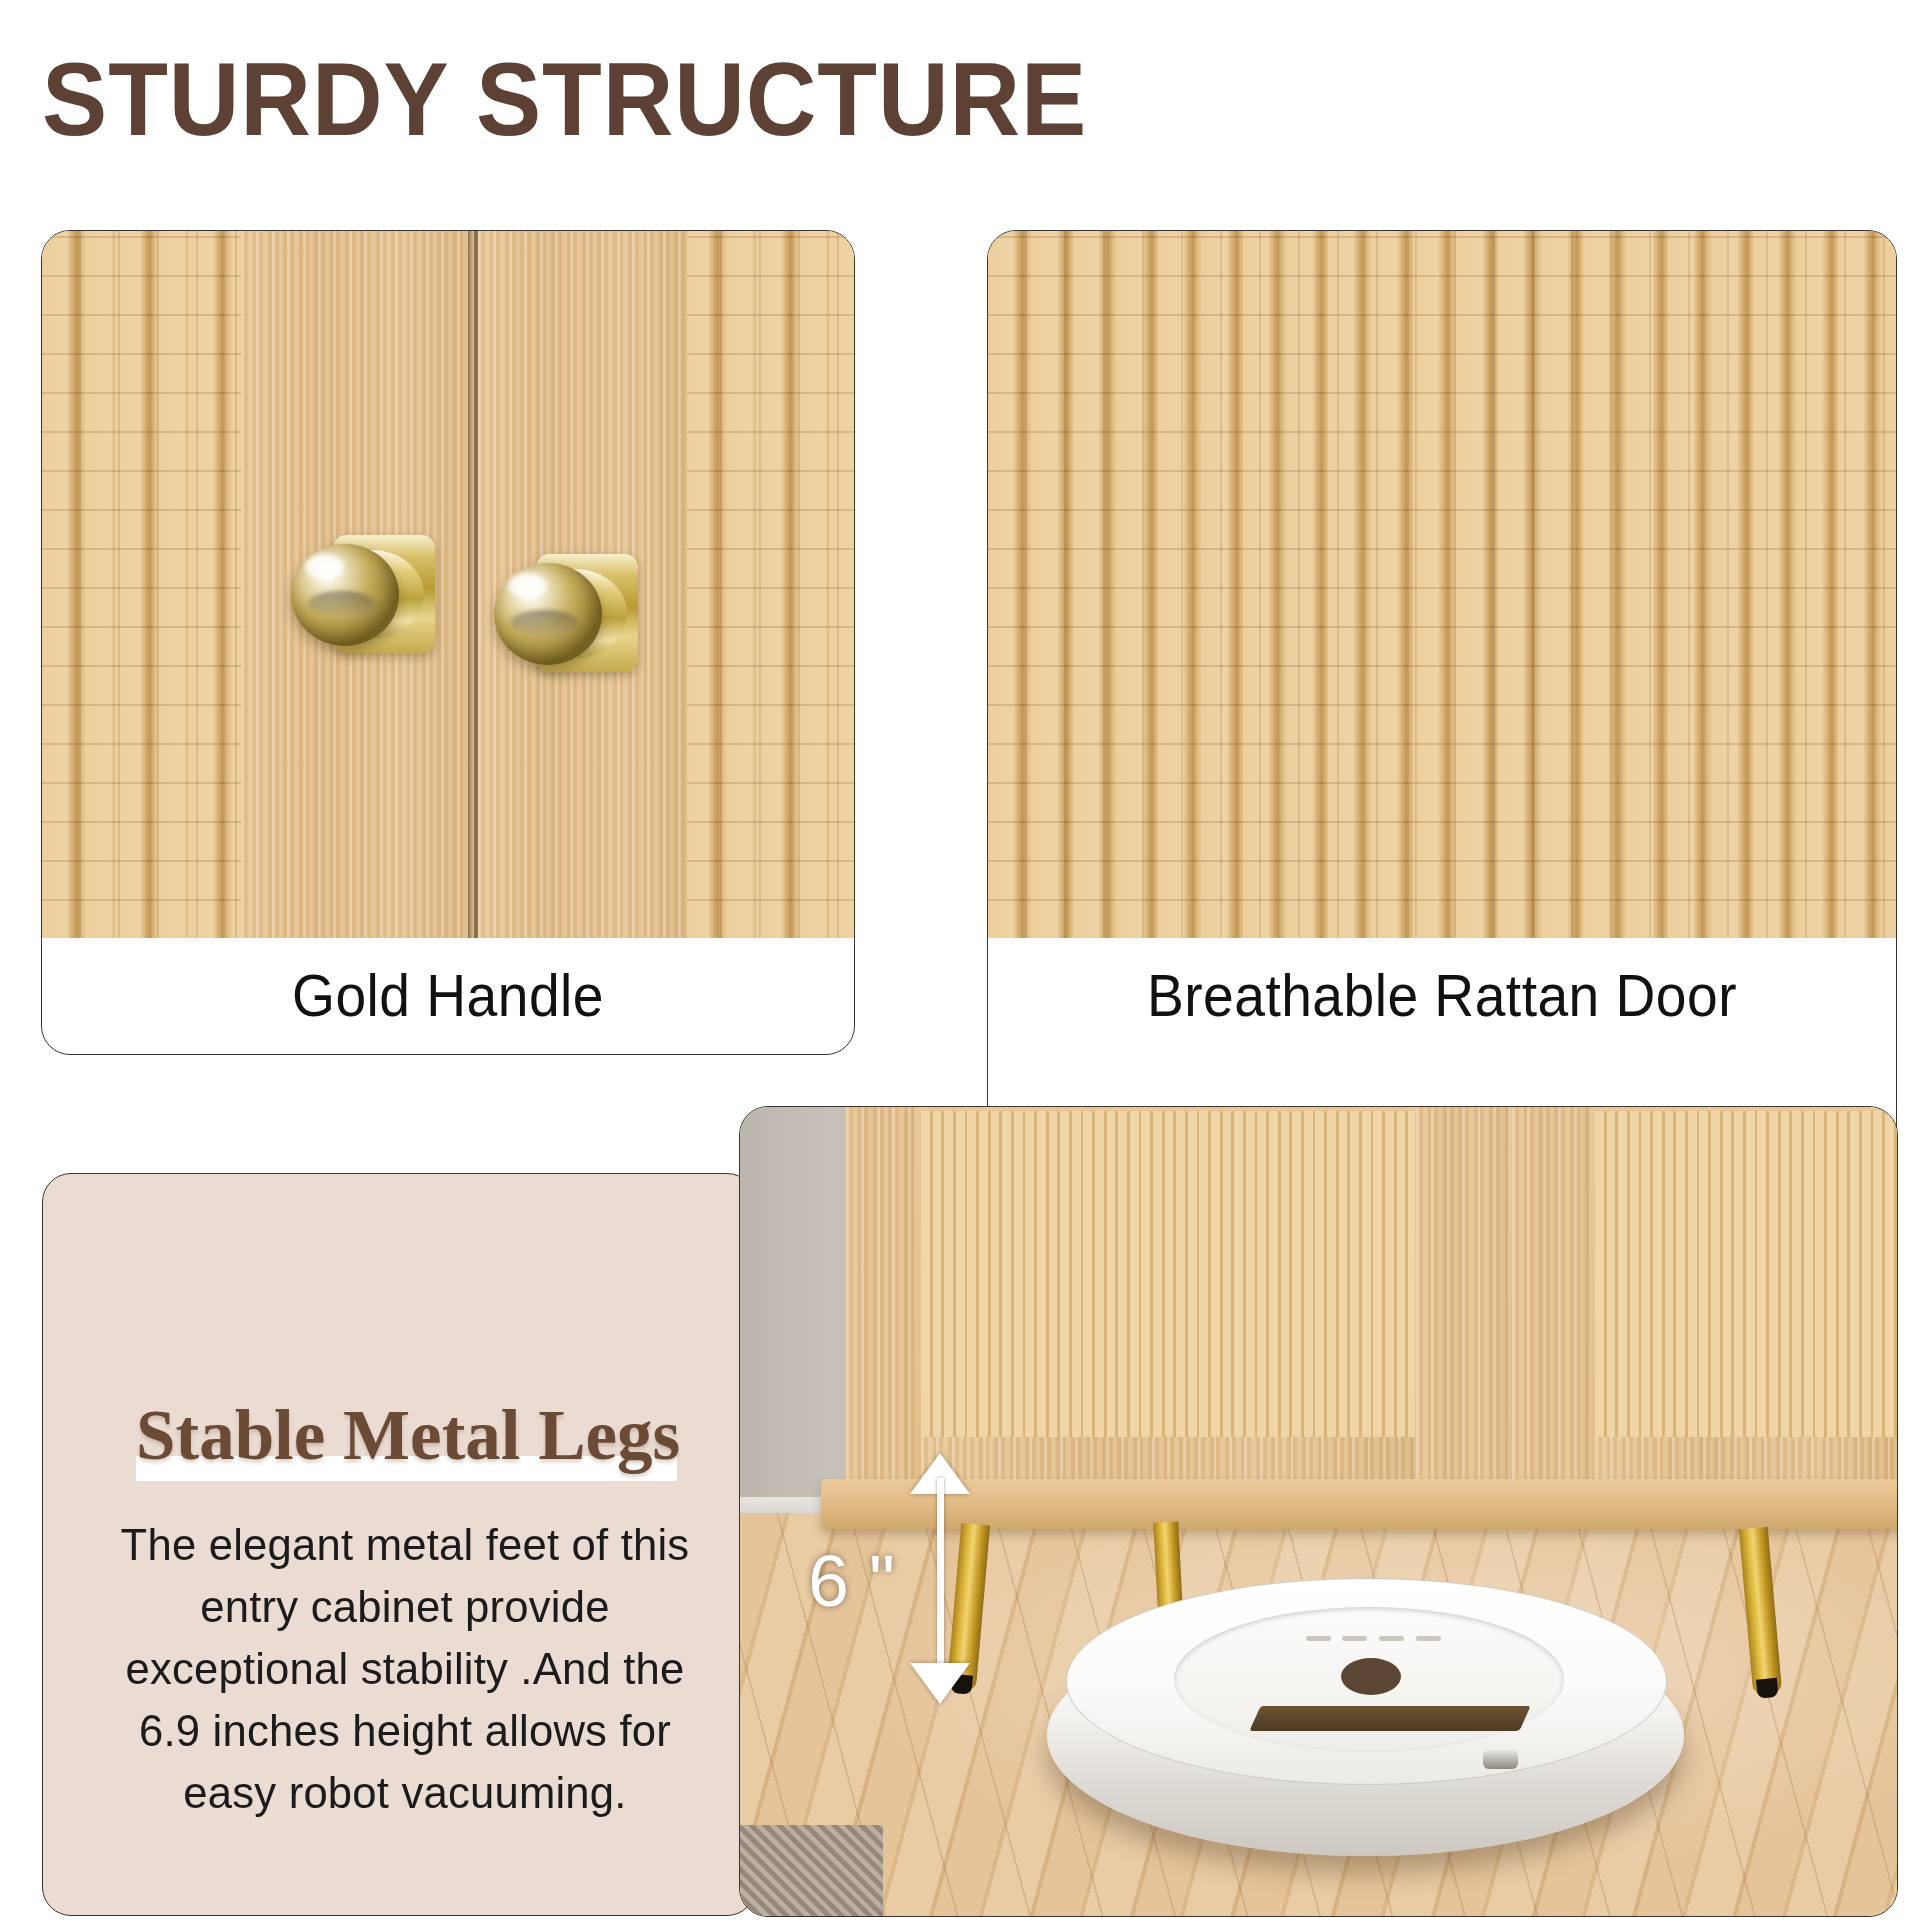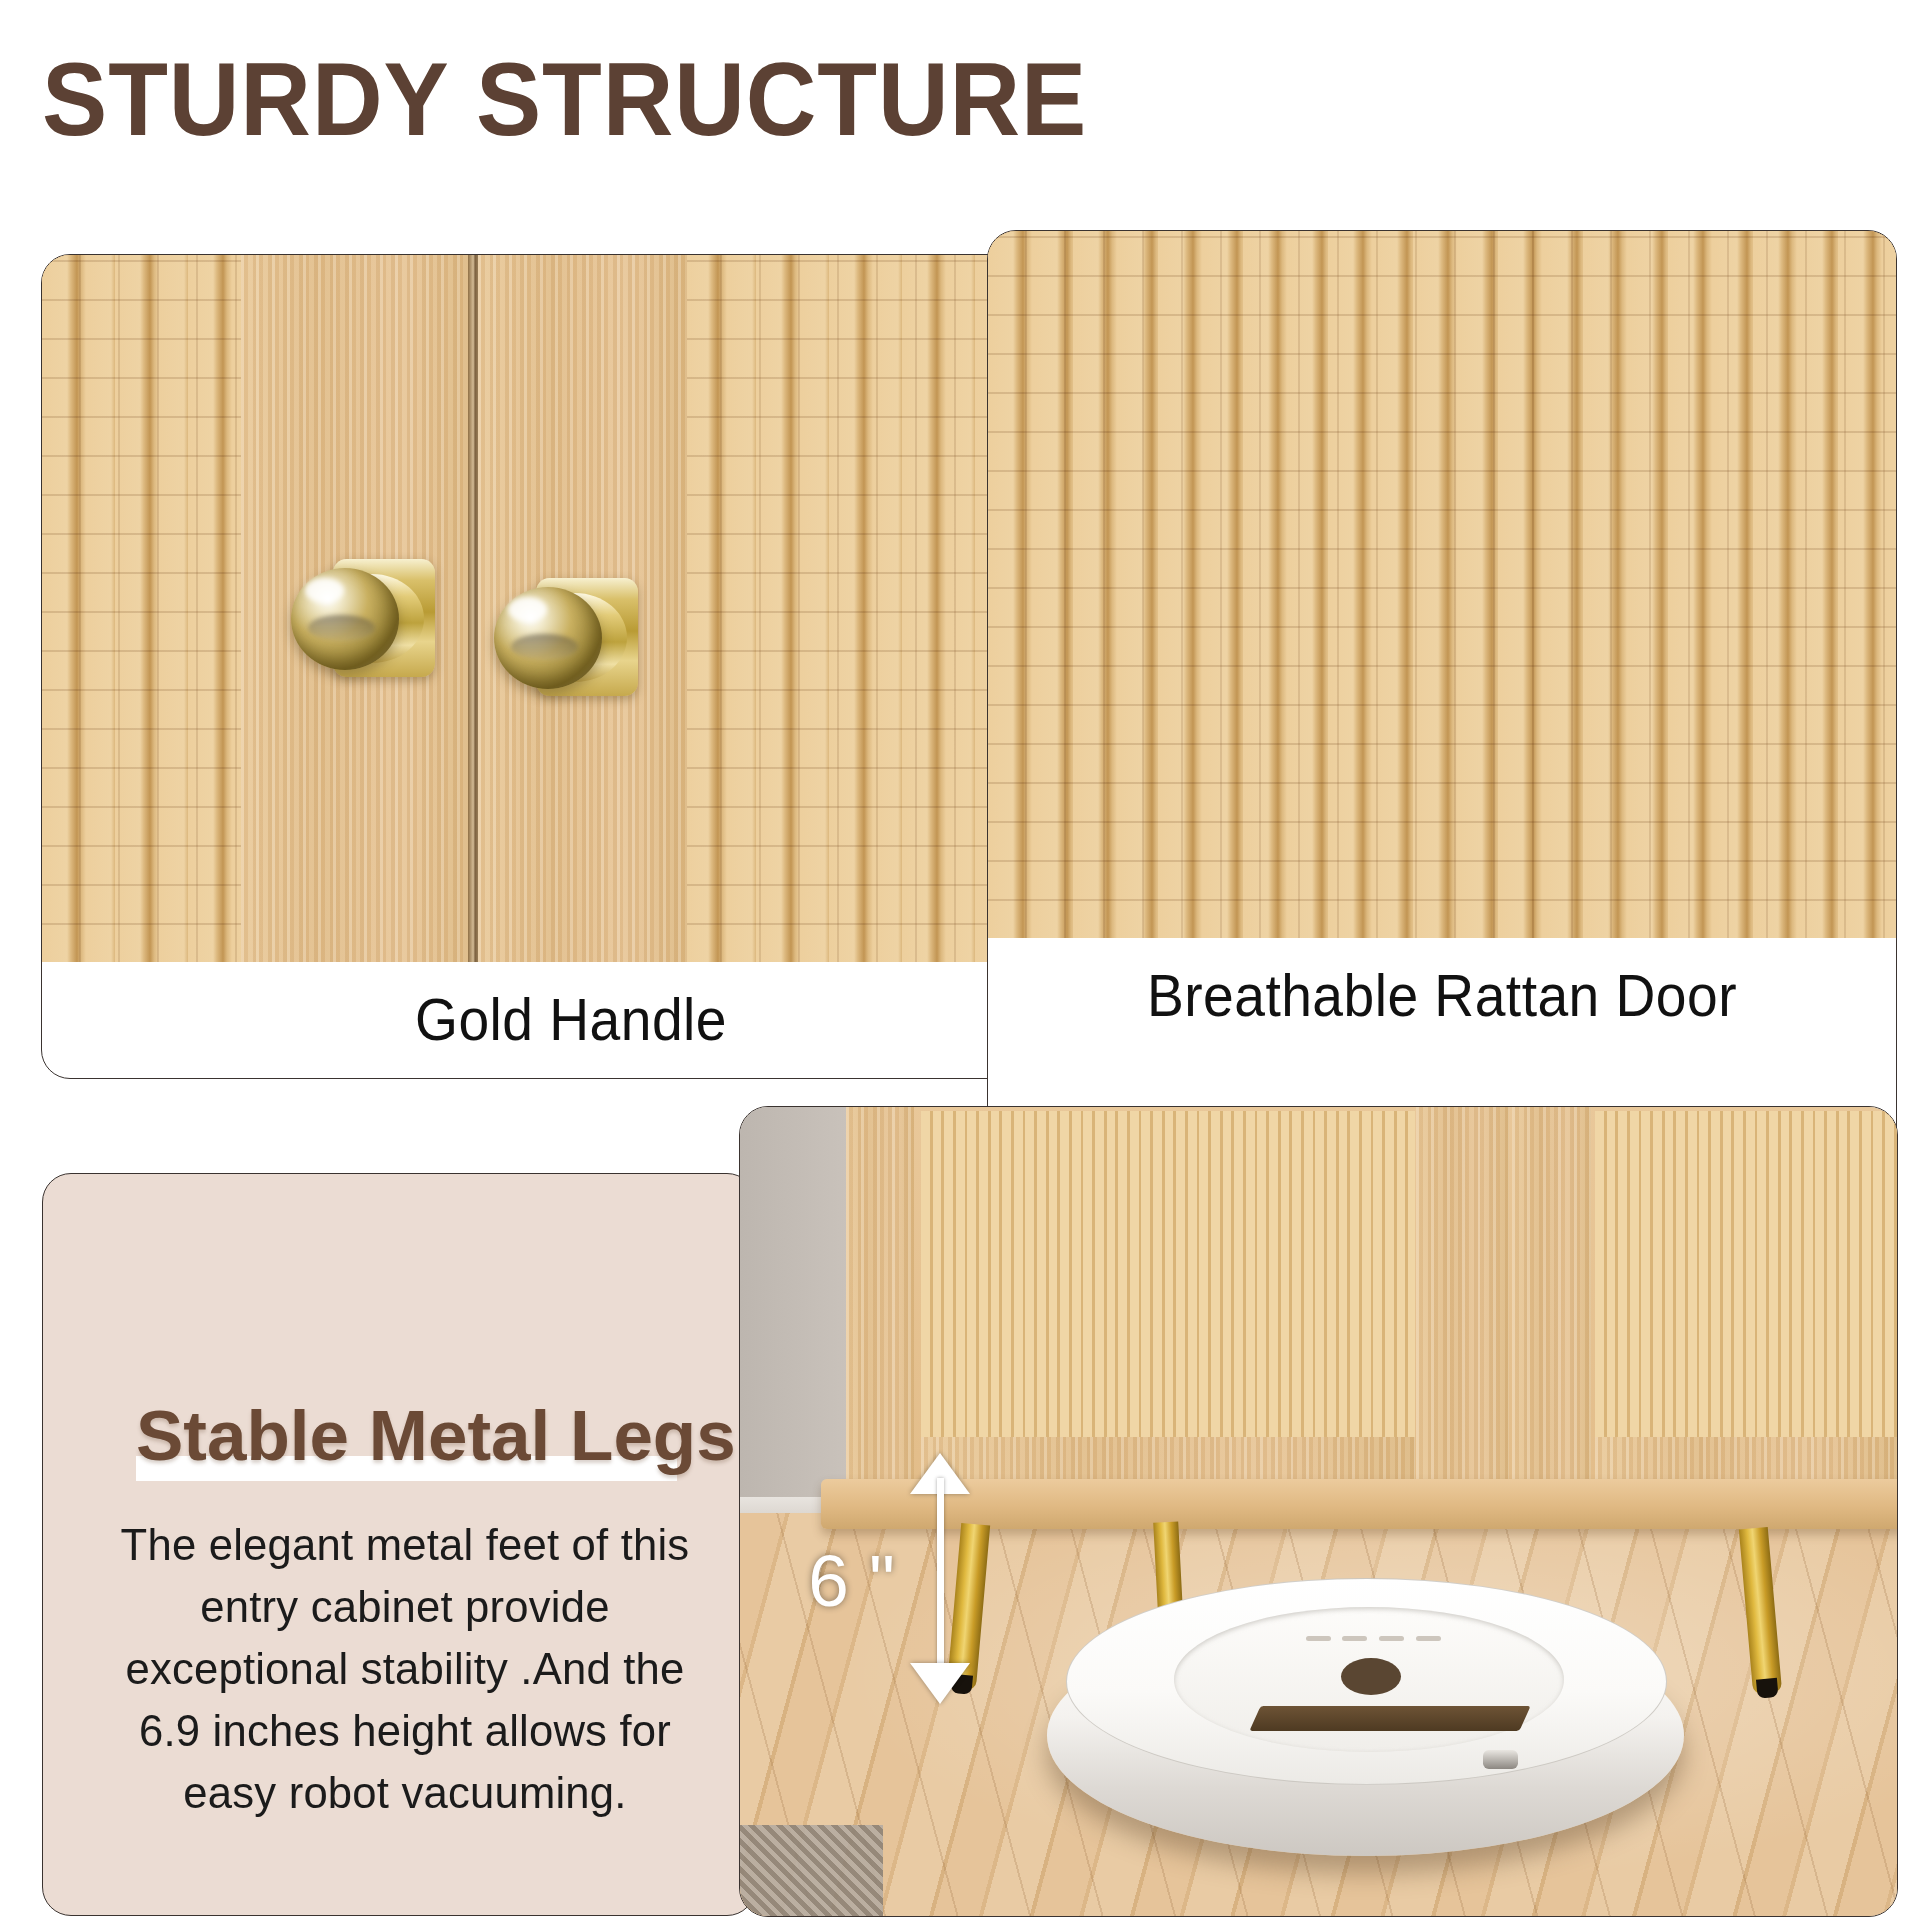--- a/index.html
+++ b/index.html
@@ -29,21 +29,21 @@
   .card .photo{position:absolute;left:0;top:0;right:0;overflow:hidden;}
   .card .caption{
     position:absolute;left:0;right:0;bottom:0;
     display:flex;align-items:center;justify-content:center;
     color:#111111;background:#ffffff;
     font-family:"Liberation Sans Narrow","Liberation Sans",sans-serif;
     font-size:60px;font-weight:400;letter-spacing:0.5px;
     transform:scaleX(.92);
   }
 
-  #card-gold{left:41px;top:230px;width:1060px;height:825px;margin-top:24px;}
+  #card-gold{left:41px;top:230px;width:814px;height:825px;}
   #card-gold .photo{height:707px;}
   #card-gold .caption{top:707px;height:114px;}
 
   #card-rattan{left:987px;top:230px;width:910px;height:1066px;}
   #card-rattan .photo{height:707px;}
   #card-rattan .caption{top:707px;height:114px;}
 
   
   #panel-legs{
     position:absolute;left:42px;top:1173px;width:714px;height:743px;
@@ -52,21 +52,21 @@
   }
   #panel-legs .heading-wrap{
     position:absolute;left:93px;top:220px;width:541px;height:93px;
   }
   #panel-legs .heading-underline{
     position:absolute;left:0;bottom:5.8px;width:541px;height:25px;background:#ffffff;
   }
   #panel-legs .heading{
     position:absolute;left:0;top:0;
     color:#6b4a36;
-    font-family:Liberation Sans, sans-serif;
+    font-family:Liberation Serif, serif;
     font-weight:700;font-size:71px;line-height:83px;letter-spacing:0px;
     white-space:nowrap;
     text-shadow:0 2.9px 3.9px rgba(120,90,70,.28);
   }
   #panel-legs .body{
     position:absolute;left:50px;top:340px;width:624px;
     color:#1b1b1b;text-align:center;
     font-family:"Liberation Sans Narrow","Liberation Sans",sans-serif;
     font-size:45px;line-height:62px;letter-spacing:0.2px;
     transform:scaleX(.97);transform-origin:center top;

